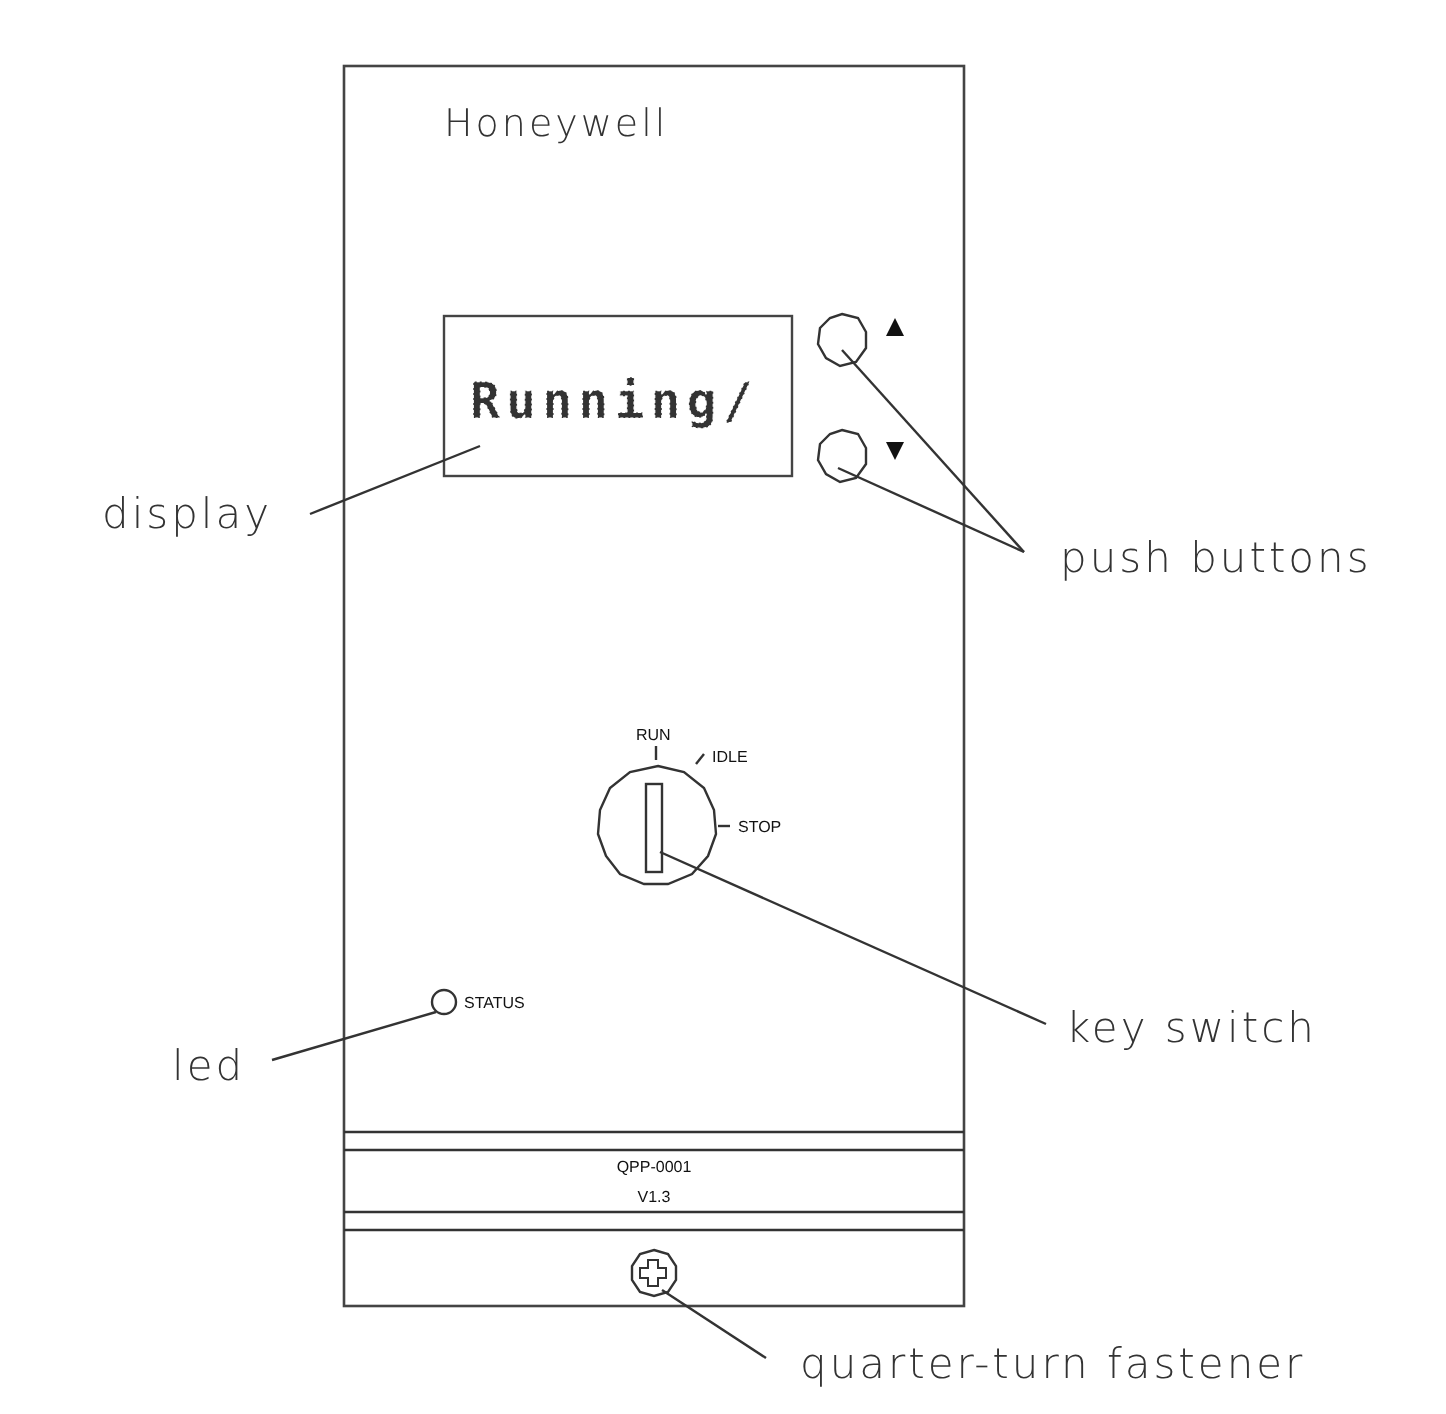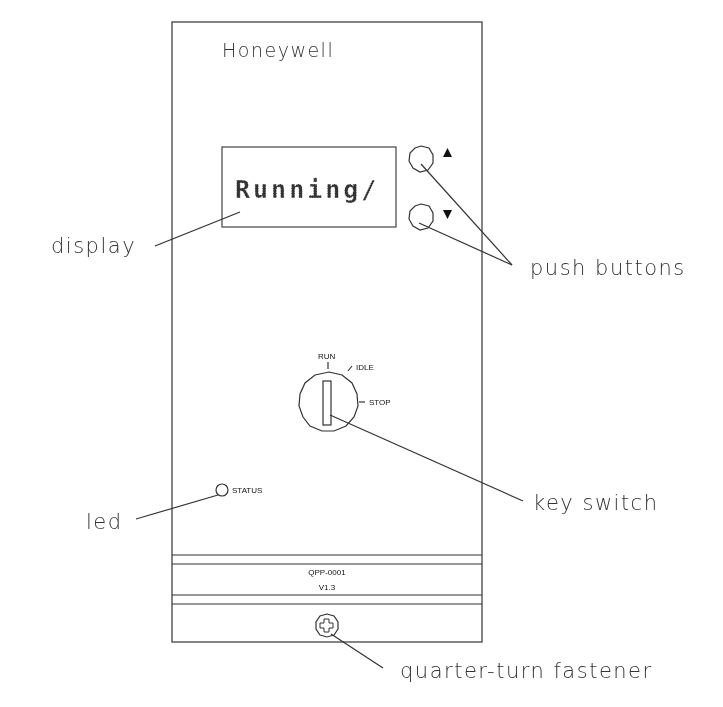--- a/index.html
+++ b/index.html
@@ -1,17 +1,17 @@
 <!DOCTYPE html>
 <html><head>
   <meta charset="utf-8">
   <style>
     html, body { margin: 0; padding: 0; background: #ffffff; }
     body { width: 723px; height: 707px; position: relative; overflow: hidden; }
-    #stage { position: absolute; left: 0; top: 5px; width: 723px; height: 674px; }
+    #stage { position: absolute; left: 0; top: 16px; width: 723px; height: 674px; }
     svg text { font-family: "DejaVu Sans", sans-serif; fill: #333333; }
     .thin { font-family: "DejaVu Sans", sans-serif; font-weight: 200; letter-spacing: 1.5px; }
     .small { font-family: "Liberation Sans", sans-serif; font-size: 8px; fill: #111; }
     .mono { font-family: "DejaVu Sans Mono", monospace; }
     .line { stroke: #333; stroke-width: 1.2; fill: none; }
     .panel { stroke: #444; stroke-width: 1.3; fill: #fff; }
   </style>
 </head>
 <body>
 

